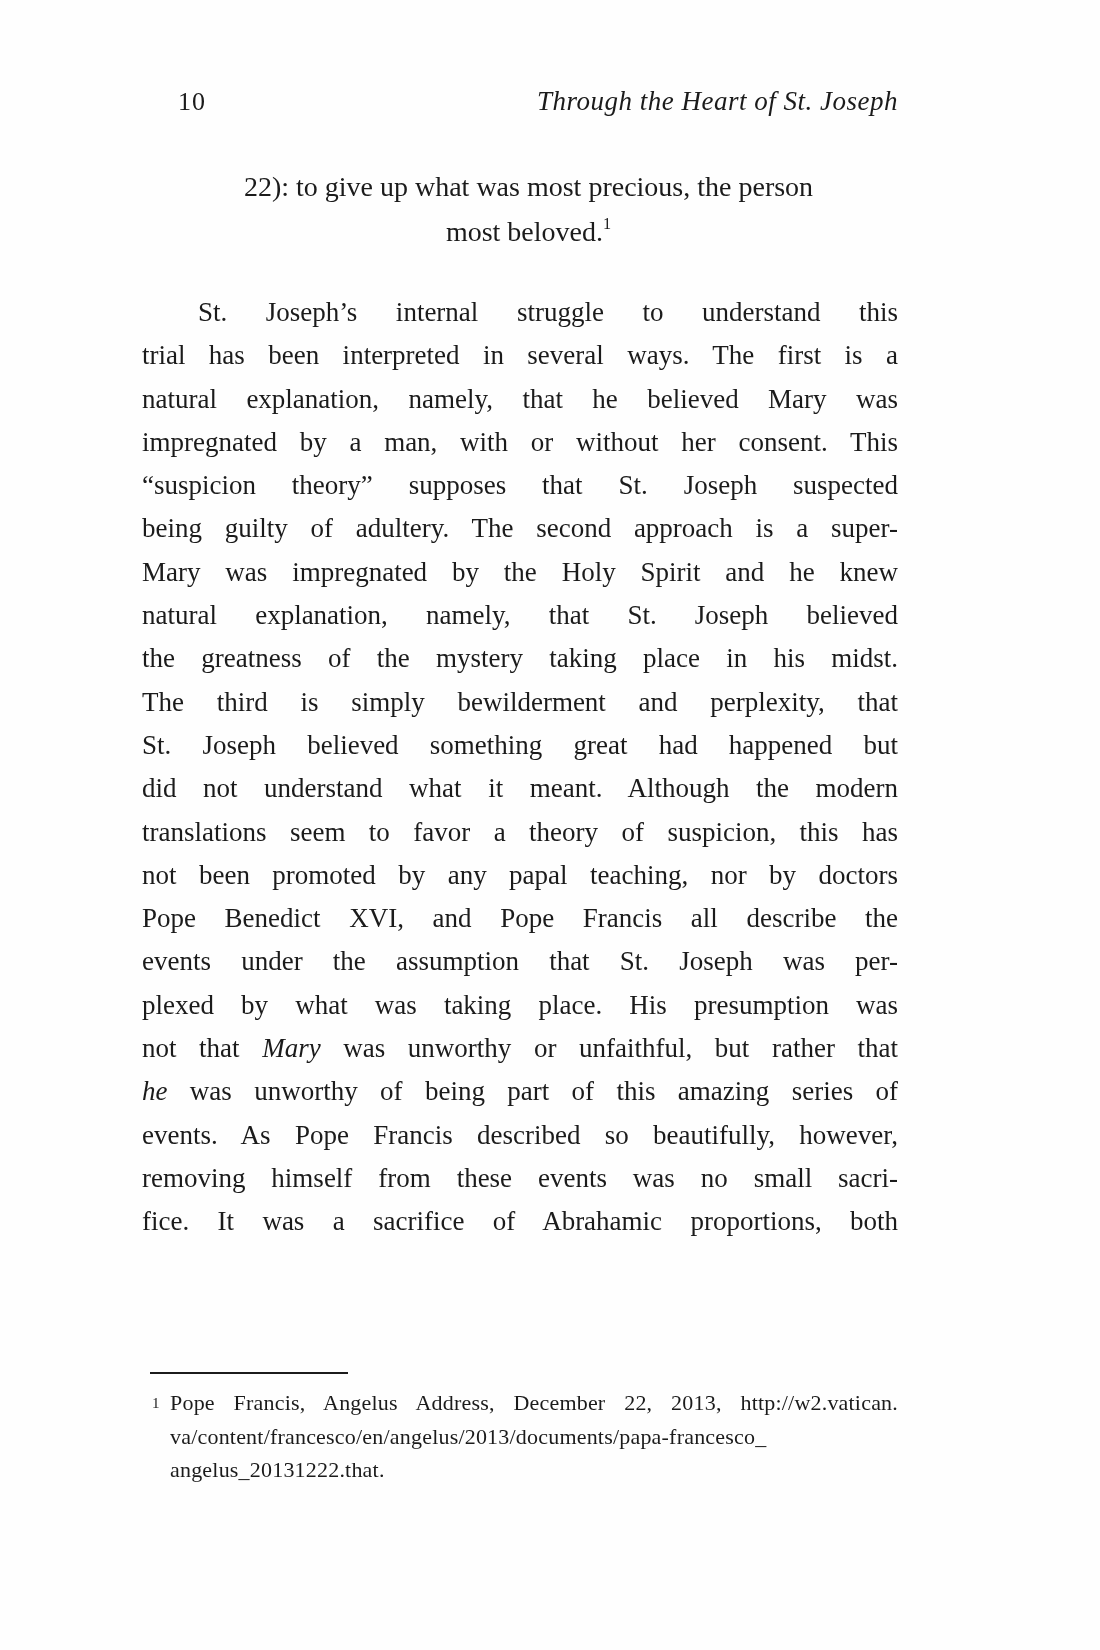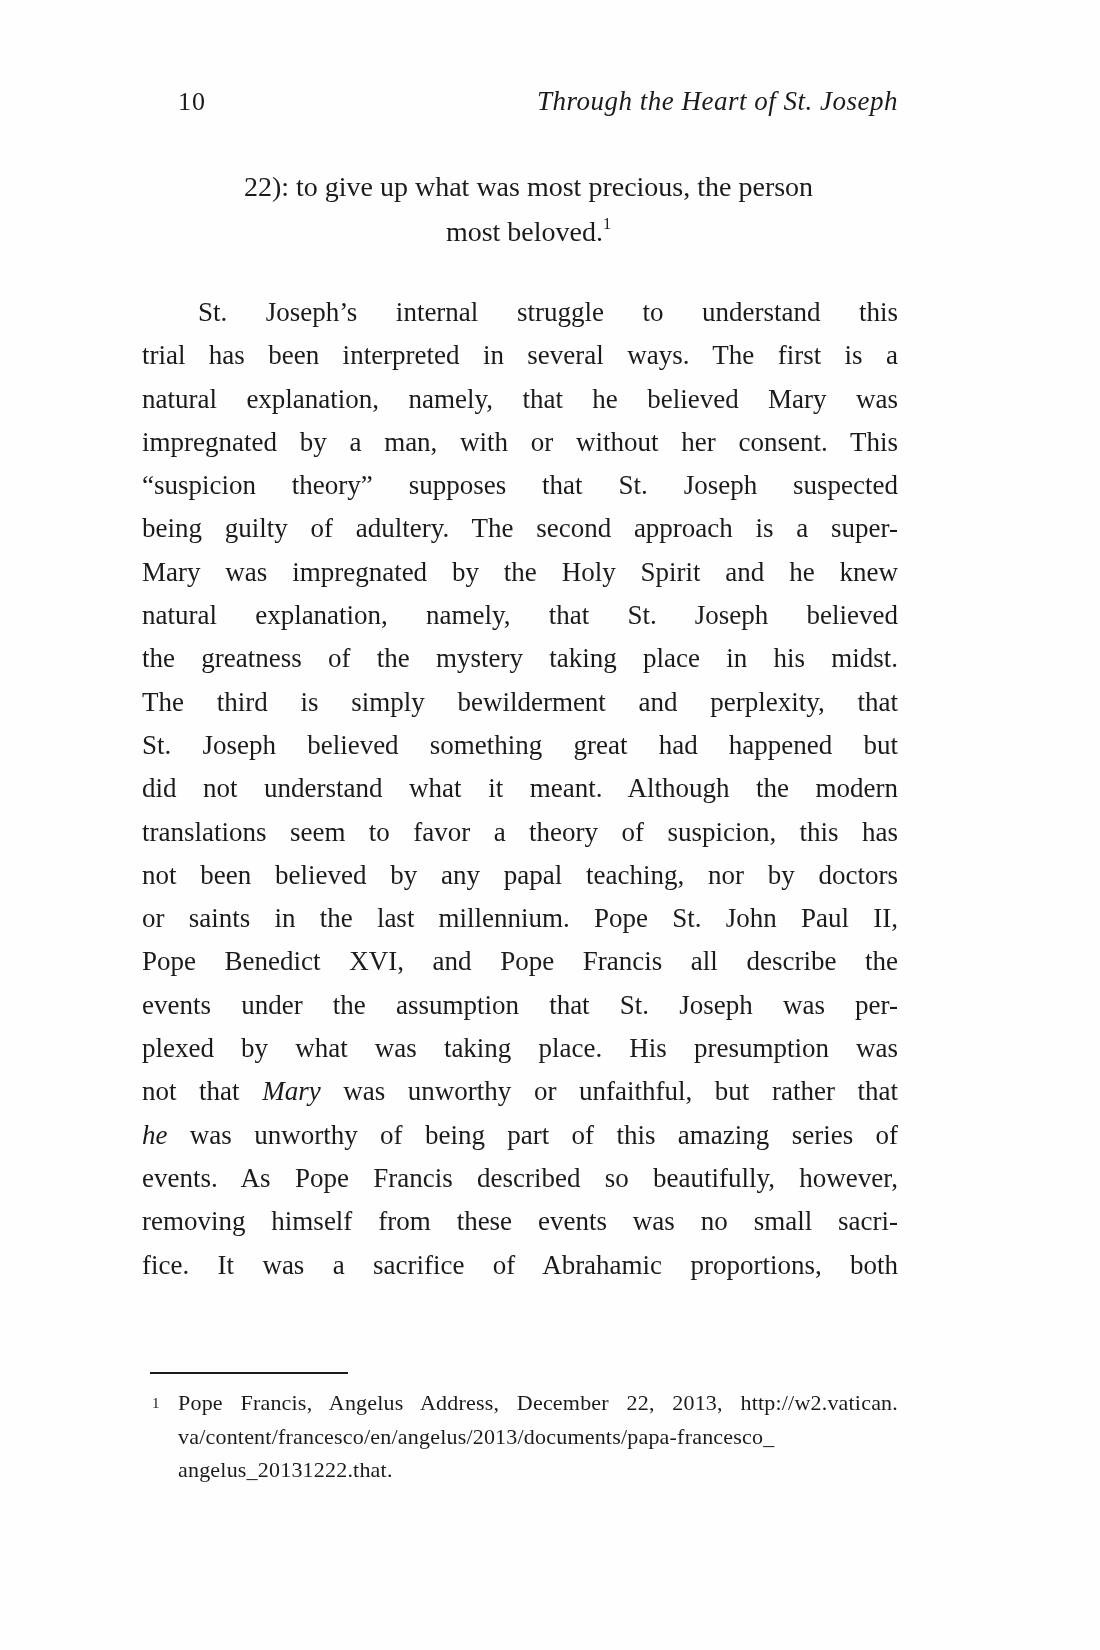--- a/index.html
+++ b/index.html
@@ -80,21 +80,21 @@
     line-height: 33.5px;
     letter-spacing: 0.2px;
   }
   .fn-marker {
     position: absolute;
     left: 2px;
     top: 1px;
     font-size: 15px;
   }
   .fn-text {
-    margin-left: 28px;
+    margin-left: 20px;
   }
   .fn-text .line:last-child {
     text-align-last: left;
   }
   em { font-style: italic; }
   sup {
     font-size: 0.58em;
     line-height: 0;
     position: relative;
     top: -0.12em;
@@ -123,22 +123,21 @@
       <div class="line">impregnated by a man, with or without her consent. This</div>
       <div class="line">“suspicion theory” supposes that St. Joseph suspected</div>
       <div class="line">being guilty of adultery. The second approach is a super-</div>
       <div class="line">Mary was impregnated by the Holy Spirit and he knew</div>
       <div class="line">natural explanation, namely, that St. Joseph believed</div>
       <div class="line">the greatness of the mystery taking place in his midst.</div>
       <div class="line">The third is simply bewilderment and perplexity, that</div>
       <div class="line">St. Joseph believed something great had happened but</div>
       <div class="line">did not understand what it meant. Although the modern</div>
       <div class="line">translations seem to favor a theory of suspicion, this has</div>
-      <div class="line">not been believed by any papal teaching, nor by doctors</div>
-      <div class="line">or saints in the last millennium. Pope St. John Paul II,</div>
+      <div class="line">not been promoted by any papal teaching, nor by doctors</div>
       <div class="line">Pope Benedict XVI, and Pope Francis all describe the</div>
       <div class="line">events under the assumption that St. Joseph was per-</div>
       <div class="line">plexed by what was taking place. His presumption was</div>
       <div class="line">not that <em>Mary</em> was unworthy or unfaithful, but rather that</div>
       <div class="line"><em>he</em> was unworthy of being part of this amazing series of</div>
       <div class="line">events. As Pope Francis described so beautifully, however,</div>
       <div class="line">removing himself from these events was no small sacri-</div>
       <div class="line">fice. It was a sacrifice of Abrahamic proportions, both</div>
     </div>
 

